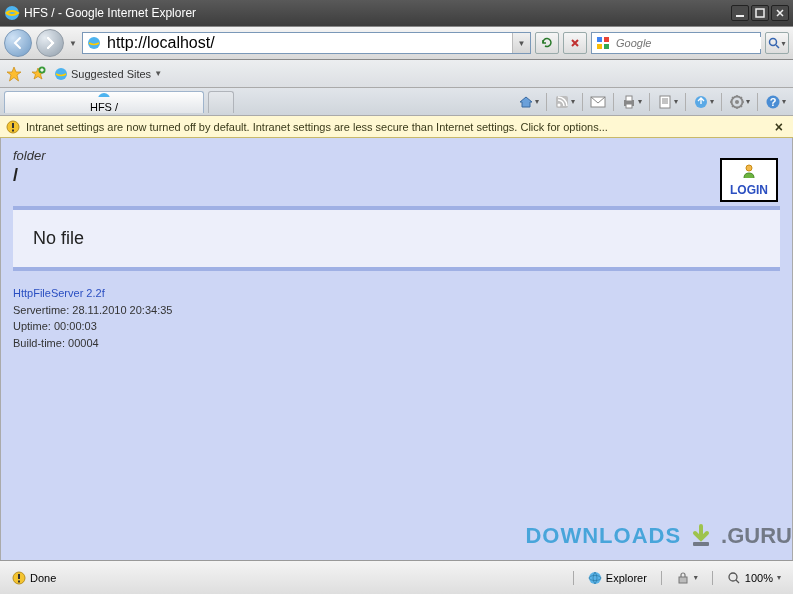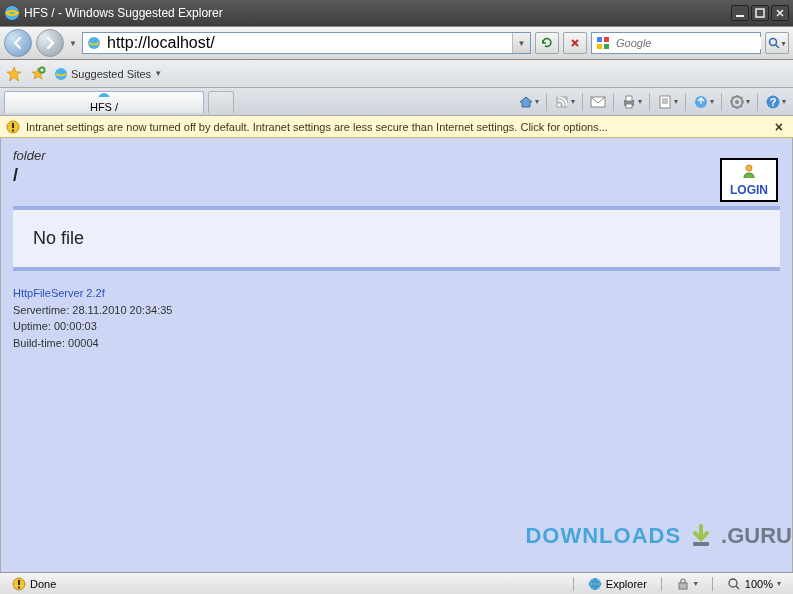--- a/index.html
+++ b/index.html
@@ -47,21 +47,21 @@
 .folder-lbl{color:#333;font-size:13px;font-style:italic;}
 .path{font-size:18px;font-weight:bold;color:#222;margin-top:2px;}
 .loginbox{position:absolute;right:14px;top:20px;border:2px solid #000;background:#fff;padding:3px 8px;display:flex;align-items:center;gap:4px;cursor:pointer;flex-direction:column;}
 .loginbox span{color:#2b4fc1;font-weight:bold;font-size:12px;}
 .filebox{margin-top:20px;background:#edeffa;border-top:4px solid #9fb0e4;border-bottom:4px solid #9fb0e4;padding:18px 20px;}
 .filebox h2{font-size:18px;font-weight:normal;color:#222;}
 .serverinfo{margin-top:14px;line-height:1.5;font-size:11px;color:#333;}
 .serverinfo a{color:#2b4fc1;text-decoration:none;}
 
 
-.statusbar{background:linear-gradient(#f4f4f4,#dedede);height:22px;border-top:1px solid #999;display:flex;align-items:center;padding:0 6px;gap:8px;position:absolute;bottom:0;left:0;right:0;}
+.statusbar{background:linear-gradient(#f4f4f4,#dedede);height:34px;border-top:1px solid #999;display:flex;align-items:center;padding:0 6px;gap:8px;position:absolute;bottom:0;left:0;right:0;}
 .statusbar .sec{display:flex;align-items:center;gap:4px;padding:0 6px;}
 .statusbar .sep{width:1px;height:14px;background:#aaa;}
 .statusbar .flex{flex:1;}
 
 
 svg{display:block;}
 .chev{font-size:8px;color:#555;}
 
 
 .wm{position:absolute;right:0;bottom:22px;opacity:.9;display:flex;align-items:center;gap:6px;pointer-events:none;}
@@ -71,21 +71,21 @@
 </head>
 <body>
 
 <div class="titlebar">
   <span class="ie-icon">
     <svg width="16" height="16">
         <circle cx="8" cy="8" r="7" fill="#4db3ef"></circle>
         <path d="M2 8 Q8 12 14 8 Q8 4 2 8" fill="none" stroke="#fc0" stroke-width="2"></path>
       </svg>
   </span>
-  <span class="title">HFS / - Windows Suggested Explorer</span>
+  <span class="title">HFS / - Google Internet Explorer</span>
   <div class="win-btn">
       <svg width="10" height="10">
         <rect x="1" y="7" width="8" height="2" fill="#eee"></rect>
       </svg>
     </div>
   <div class="win-btn">
       <svg width="10" height="10">
         <rect x="1" y="1" width="8" height="8" fill="none" stroke="#eee" stroke-width="1.5"></rect>
       </svg>
     </div>

